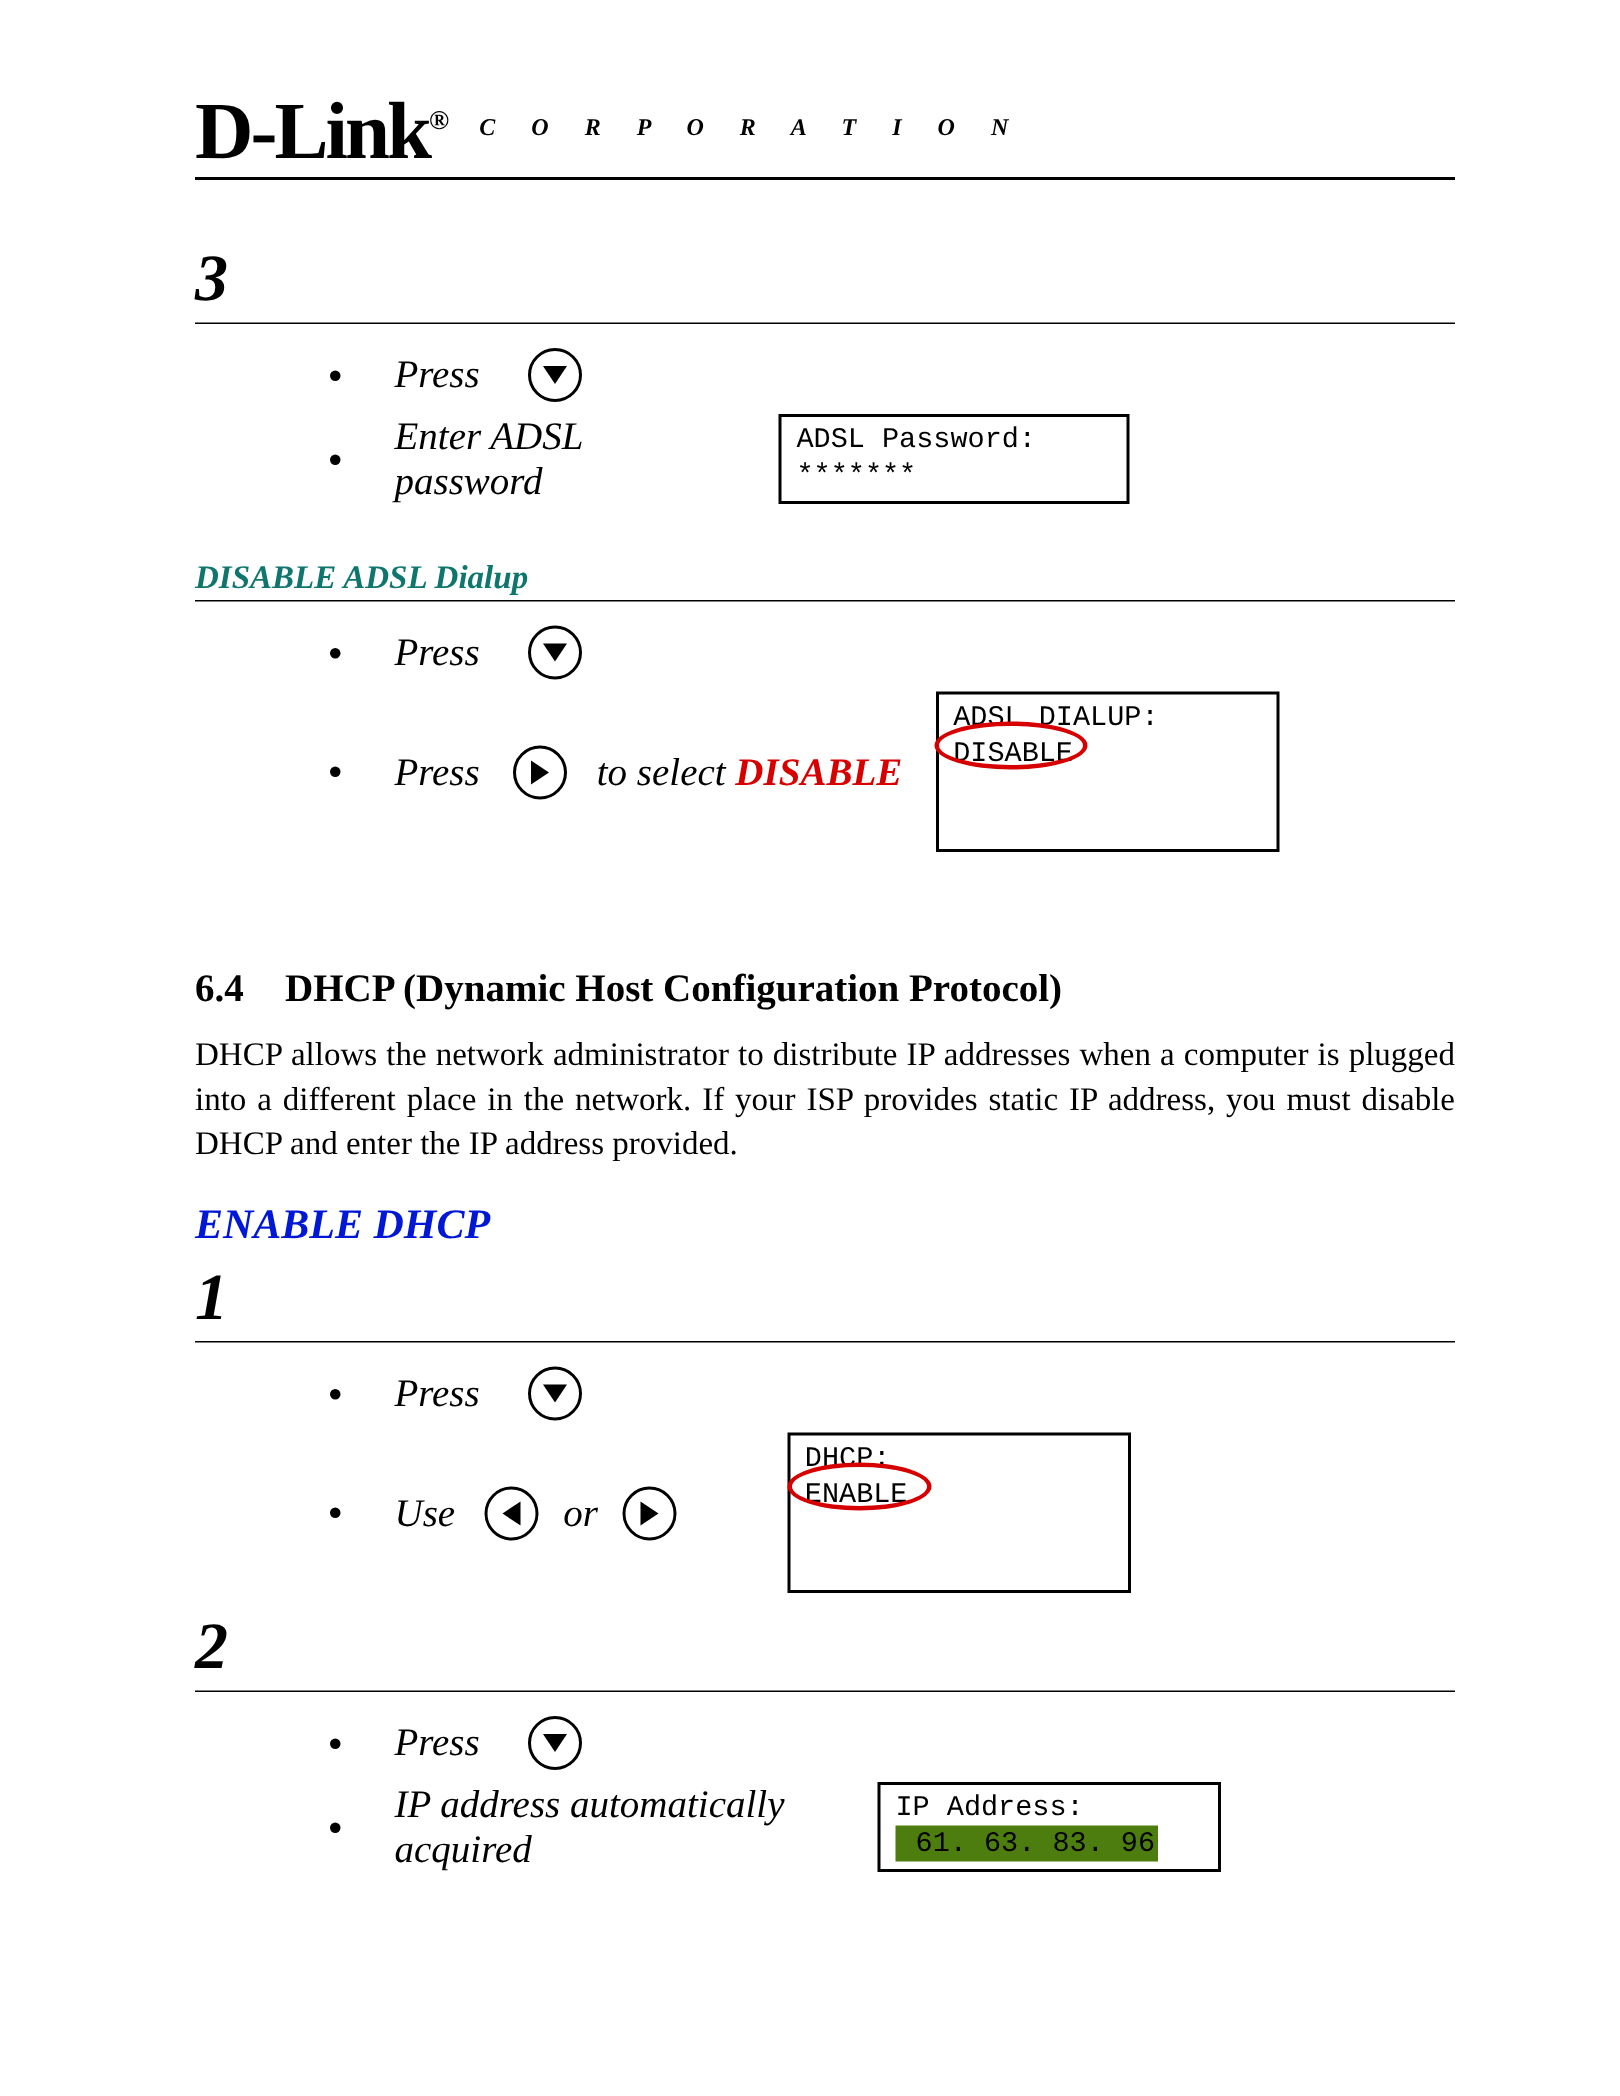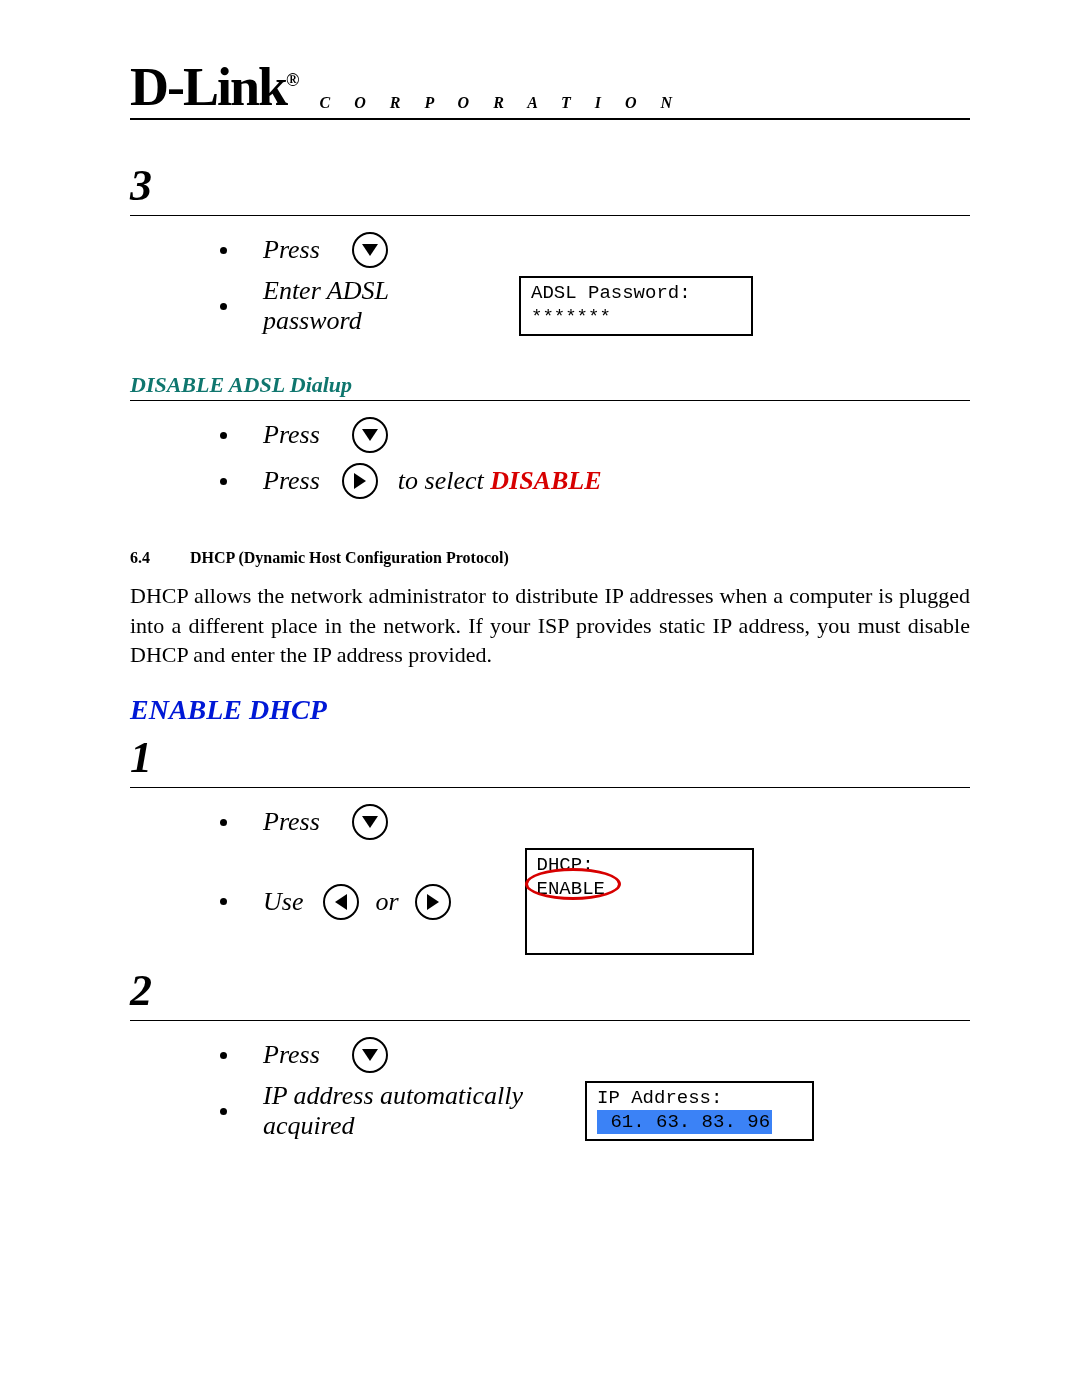--- a/index.html
+++ b/index.html
@@ -11,21 +11,21 @@
   }
   .page {
     width: 1080px;
     min-height: 1397px;
     padding: 60px 110px 40px 130px;
     box-sizing: border-box;
     position: relative;
   }
   .header {
     display: flex;
-    align-items: flex-end;
+    align-items: center;
     border-bottom: 2px solid #000;
     padding-bottom: 4px;
     margin-bottom: 40px;
   }
   .logo {
     font-family: "Times New Roman", serif;
     font-weight: 900;
     font-size: 54px;
     line-height: 1;
     letter-spacing: -2px;
@@ -137,41 +137,41 @@
     color: #d70000;
     font-weight: bold;
   }
   .blue-strong {
     color: #0018d6;
     font-weight: bold;
   }
   .section-head {
     display: flex;
     font-weight: bold;
-    font-size: 16px;
-    margin-top: 48px;
+    font-size: 26px;
+    margin-top: 76px;
   }
   .section-num {
     width: 60px;
     flex: 0 0 auto;
   }
   .body-para {
     font-size: 22px;
     text-align: justify;
     margin: 14px 0 6px 0;
     line-height: 1.35;
   }
   .red-ring {
     position: absolute;
     border: 3px solid #d70000;
     border-radius: 50% / 50%;
     pointer-events: none;
   }
   .highlight {
-    background: #3b82f6;
+    background: #4d7c0f;
     padding: 1px 2px;
   }
 </style>
 </head>
 <body>
 
 <div class="page">
 
   <div class="header">
     <div class="logo">
@@ -212,20 +212,24 @@
     </div>
     <div class="bullet-row">
       <span class="bullet-dot"></span>
       <span class="txt">Press</span>
       <span style="width:12px"></span>
       <span class="btn-circle">
           <span class="tri-right"></span>
         </span>
       <span style="width:10px"></span>
       <span class="txt"><span>to select </span><span class="red-strong">DISABLE</span></span>
+      <div class="screen-box" style="width:205px;margin-left:22px"><span>ADSL DIALUP:</span>
+<span>DISABLE</span>
+        <span class="red-ring" style="left:-3px;top:18px;width:96px;height:26px"></span>
+      </div>
     </div>
   </div>
 
   <div class="section-head">
     <div class="section-num">6.4</div>
     <div>DHCP (Dynamic Host Configuration Protocol)</div>
   </div>
   <p class="body-para">DHCP allows the network administrator to distribute IP addresses when a computer is plugged into a different place in the network. If your ISP provides static IP address, you must disable DHCP and enter the IP address provided.</p>
 
   <div class="sub-blue">ENABLE DHCP</div>

